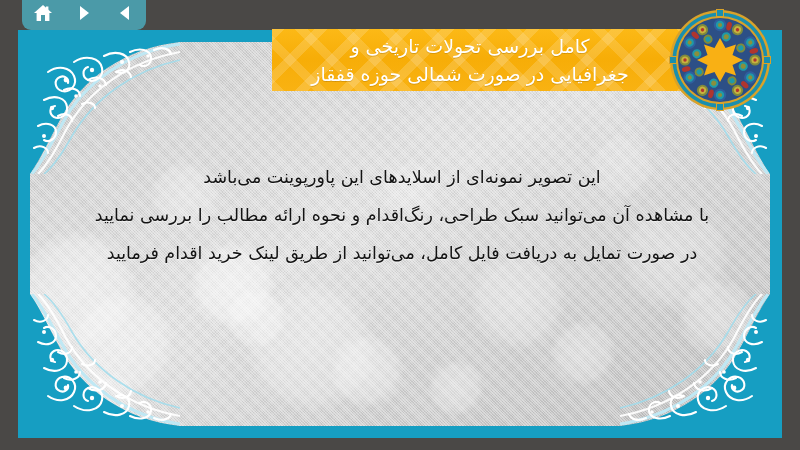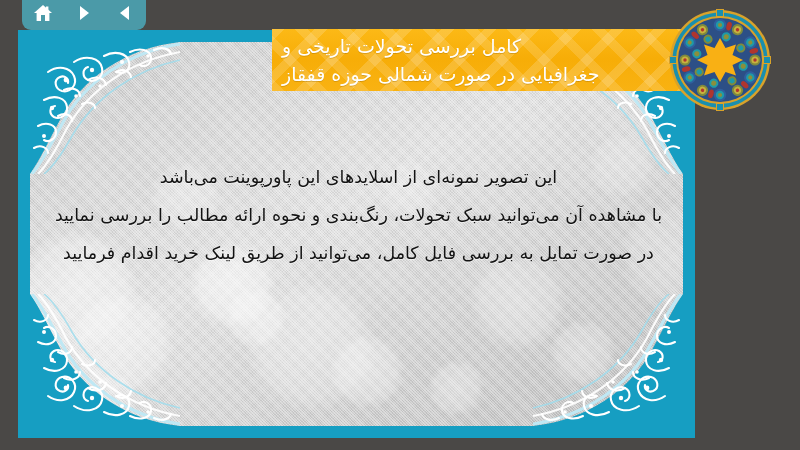--- a/index.html
+++ b/index.html
@@ -17,21 +17,21 @@
     background:#4b9aa8;
     border-radius:8px 8px 9px 9px;
     display:flex;align-items:flex-end;justify-content:space-around;
     padding-bottom:4px;box-sizing:border-box;z-index:40;
   }
   .navbtn{width:30px;height:26px;display:flex;align-items:center;justify-content:center;cursor:pointer;}
   .navbtn svg{display:block;}
 
   
   #slide{
-    position:absolute;left:18px;top:30px;width:677px;height:408px;
+    position:absolute;left:18px;top:30px;width:764px;height:408px;
     background:#169ec2;
     box-sizing:border-box;
     overflow:hidden;
     z-index:10;
   }
   
   #slide-inner{
     position:absolute;left:12px;top:12px;right:12px;bottom:12px;
     background:
       linear-gradient(150deg,#c9c9c9 0%,#d6d6d6 22%,#e2e2e2 45%,#cfcfcf 70%,#bdbdbd 100%);
@@ -61,21 +61,21 @@
     background:
       repeating-linear-gradient(135deg, rgba(255,255,255,.16) 0 9px, rgba(255,255,255,0) 9px 30px),
       repeating-linear-gradient(45deg, rgba(255,255,255,.14) 0 9px, rgba(255,255,255,0) 9px 30px),
       linear-gradient(180deg,#fcb916 0%,#f7ad07 48%,#f9b212 100%);
     z-index:30;
     display:flex;flex-direction:column;justify-content:center;
     padding:0 66px 0 10px;box-sizing:border-box;
   }
   .title-line{
     color:#ffffff;font-size:19px;line-height:28px;
-    text-align:left;white-space:nowrap;font-weight:400;
+    text-align:center;white-space:nowrap;font-weight:400;
     text-shadow:0 1px 0 rgba(160,110,0,.35);
   }
 
   
   #medallion{
     position:absolute;left:668px;top:8px;width:104px;height:104px;z-index:35;
   }
 
   
   #body-text{
@@ -238,22 +238,22 @@
           <circle cx="118" cy="14" r="1.8"></circle>
         <circle cx="22" cy="66" r="2.2"></circle>
           <circle cx="14" cy="94" r="2"></circle>
         <circle cx="46" cy="54" r="1.8"></circle>
           <circle cx="70" cy="44" r="1.8"></circle>
       </g>
     </svg>
 
     <div id="body-text">
       <div class="body-line">این تصویر نمونه‌ای از اسلایدهای این پاورپوینت می‌باشد</div>
-      <div class="body-line">با مشاهده آن می‌توانید سبک تحولات، رنگ‌بندی و نحوه ارائه مطالب را بررسی نمایید</div>
-      <div class="body-line">در صورت تمایل به بررسی فایل کامل، می‌توانید از طریق لینک خرید اقدام فرمایید</div>
+      <div class="body-line">با مشاهده آن می‌توانید سبک طراحی، رنگ‌اقدام و نحوه ارائه مطالب را بررسی نمایید</div>
+      <div class="body-line">در صورت تمایل به دریافت فایل کامل، می‌توانید از طریق لینک خرید اقدام فرمایید</div>
     </div>
   </div>
 
   <div id="title-banner">
     <div class="title-line">کامل بررسی تحولات تاریخی و</div>
     <div class="title-line">جغرافیایی در صورت شمالی حوزه قفقاز</div>
   </div>
 
   <svg id="medallion" viewBox="0 0 104 104">
     <defs>

